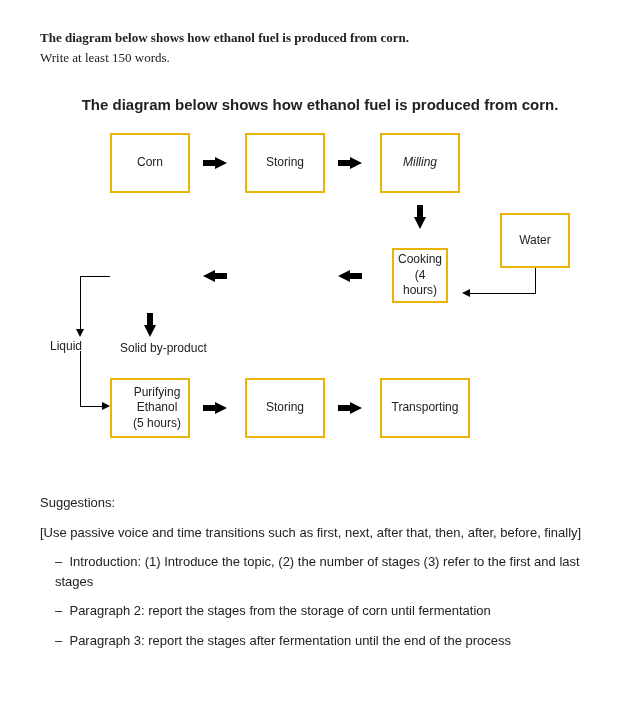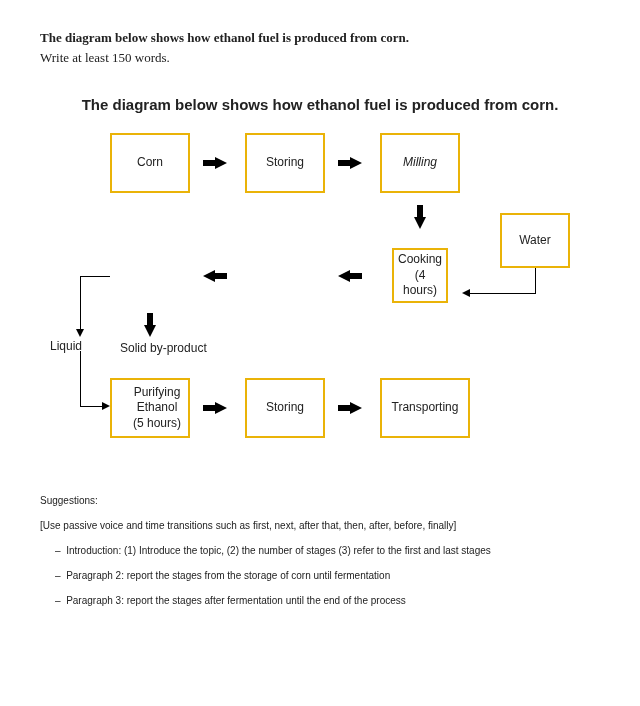--- a/index.html
+++ b/index.html
@@ -104,21 +104,21 @@
     border-top: 4px solid transparent;
     border-bottom: 4px solid transparent;
     border-left: 8px solid #000;
   }
   .freetext {
     position: absolute;
     font-size: 12px;
   }
   .suggestions {
     font-family: Arial, Helvetica, sans-serif;
-    font-size: 10px;
+    font-size: 13px;
     line-height: 1.5;
   }
   .suggestions p { margin: 10px 0; }
   .suggestions .bul { margin-left: 15px; }
 </style>
 </head>
 <body>
 
 <div class="task-title">The diagram below shows how ethanol fuel is produced from corn.</div>
 <div class="task-sub">Write at least 150 words.</div>

